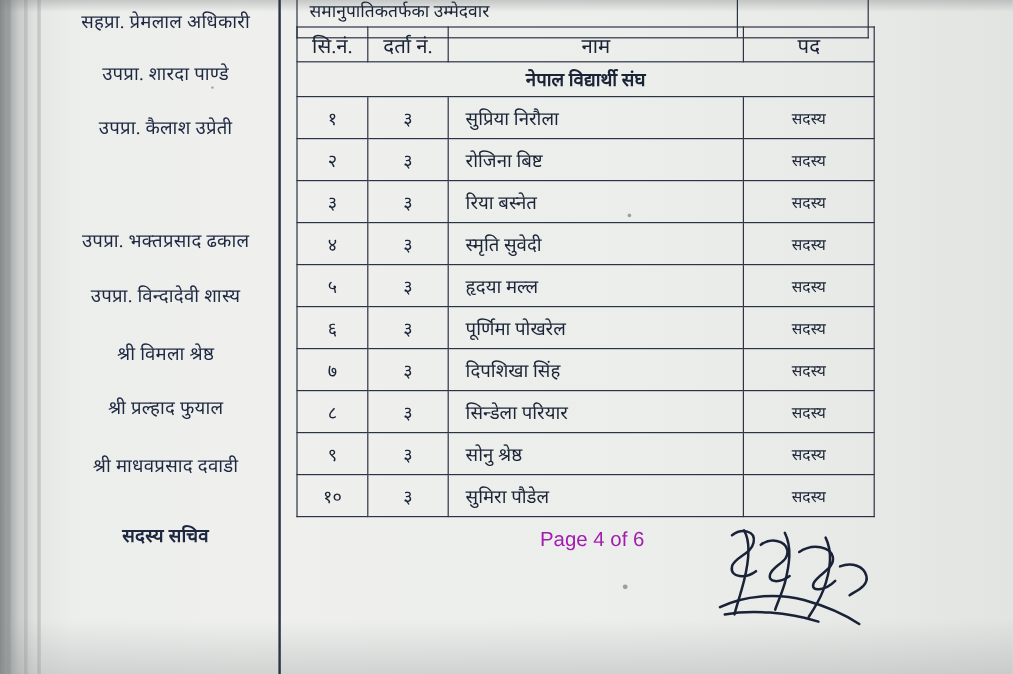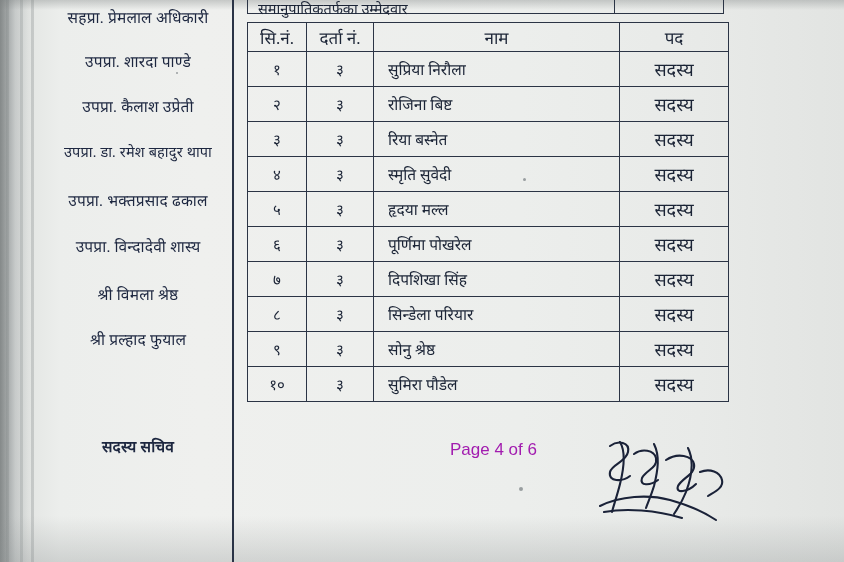--- a/index.html
+++ b/index.html
@@ -101,42 +101,42 @@
   }
   table.sheet td {
     border: 1.5px solid #2b3445;
     color: #1b2436;
     font-family: "Liberation Serif", "DejaVu Serif", serif;
     padding: 0;
   }
   .c-sn    { width: 58px;  text-align: center; font-size: 15px; height: 30px; }
   .c-reg   { width: 66px;  text-align: center; font-size: 15px; border-radius: 12px; }
   .c-name  { width: 245px; text-align: left;   font-size: 15.5px; padding-left: 14px !important; margin-top: 24px; }
-  .c-post  { width: 108px; text-align: center; font-size: 18px; }
+  .c-post  { width: 108px; text-align: center; font-size: 13px; }
   .hdr td {
     text-align: center;
     font-size: 17px;
     height: 28px;
     font-weight: normal;
   }
   .group-row td {
     text-align: center;
     font-size: 15.5px;
     height: 28px;
     font-weight: bold;
   }
   tr.data-row td { height: 34px; }
 
   
   #top-fragment {
     position: absolute;
     left: 247px;
     top: 0;
     width: 477px;
-    height: 14px;
+    height: 32px;
     border-left: 1.5px solid #2b3445;
     border-right: 1.5px solid #2b3445;
     border-bottom: 1.5px solid #2b3445;
     box-sizing: border-box;
   }
   #top-fragment .frag-text {
     position: absolute;
     left: 10px;
     top: -2px;
     font-family: "Liberation Serif", "DejaVu Serif", serif;
@@ -193,43 +193,46 @@
   <div class="shadow-bottom"></div>
 
   <div class="speck" style="left:523px; top:178px; width:3px; height:3px;"></div>
   <div class="speck" style="left:519px; top:487px; width:4px; height:4px;"></div>
   <div class="speck" style="left:176px; top:72px; width:2px; height:2px;"></div>
 
   <div id="left-column">
     <div class="sig-name hand" style="top:6px;">सहप्रा. प्रेमलाल अधिकारी</div>
     <div class="sig-name hand" style="top:50px;">उपप्रा. शारदा पाण्डे</div>
     <div class="sig-name hand" style="top:95px;">उपप्रा. कैलाश उप्रेती</div>
-    <div class="sig-name hand" style="top:141px; font-size:14.5px;">उपप्रा. डा. रमेश बहादुर थापा</div>
     <div class="sig-name hand" style="top:189px;">उपप्रा. भक्तप्रसाद ढकाल</div>
     <div class="sig-name hand" style="top:235px;">उपप्रा. विन्दादेवी शास्य</div>
     <div class="sig-name hand" style="top:283px;">श्री विमला श्रेष्ठ</div>
     <div class="sig-name hand" style="top:328px;">श्री प्रल्हाद फुयाल</div>
+    <div class="sig-name hand" style="top:376px;">श्री माधवप्रसाद दवाडी</div>
     <div class="sig-name hand bold" style="top:435px;">सदस्य सचिव</div>
   </div>
 
   <div class="v-rule" style="left:232px;"></div>
 
   <div id="top-fragment">
     <span class="frag-text hand">समानुपातिकतर्फका उम्मेदवार</span>
     <div class="frag-div"></div>
   </div>
 
   <div id="table-wrap" style="top:22px;">
     <table class="sheet">
       <tbody>
         <tr class="hdr">
           <td class="c-sn">सि.नं.</td>
           <td class="c-reg">दर्ता नं.</td>
           <td class="c-name" style="text-align:center; padding-left:0 !important;">नाम</td>
           <td class="c-post">पद</td>
+        </tr>
+        <tr class="group-row">
+          <td colspan="4">नेपाल विद्यार्थी संघ</td>
         </tr>
 
         <tr class="data-row">
           <td class="c-sn hand">१</td>
           <td class="c-reg hand">३</td>
           <td class="c-name hand">सुप्रिया निरौला</td>
           <td class="c-post hand">सदस्य</td>
         </tr>
         <tr class="data-row">
           <td class="c-sn hand">२</td>

